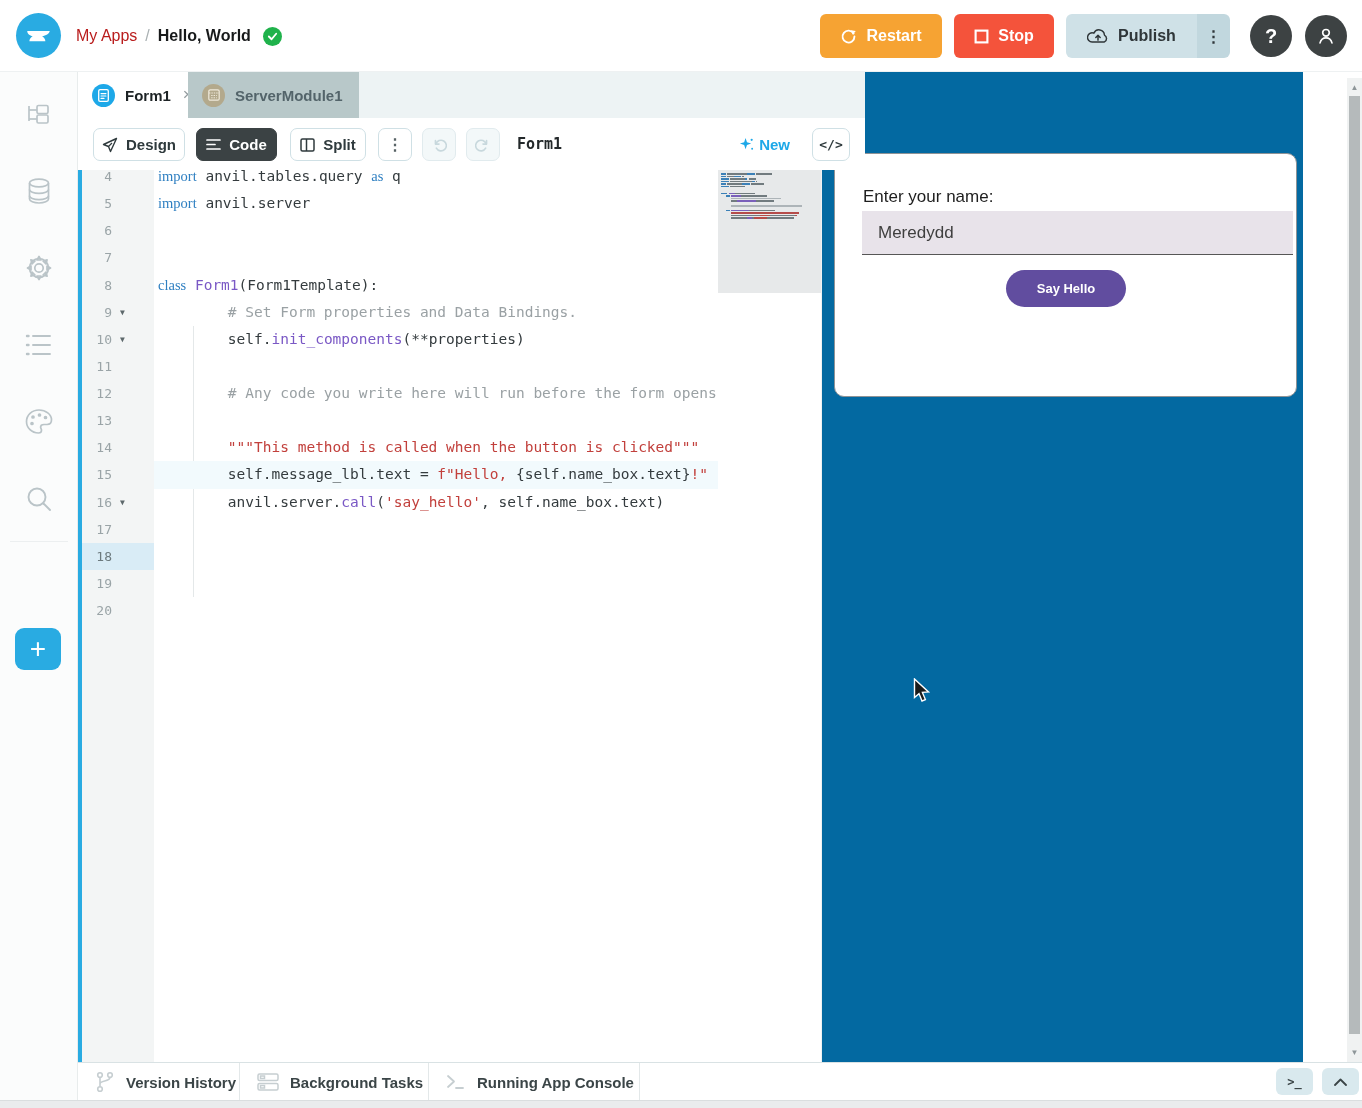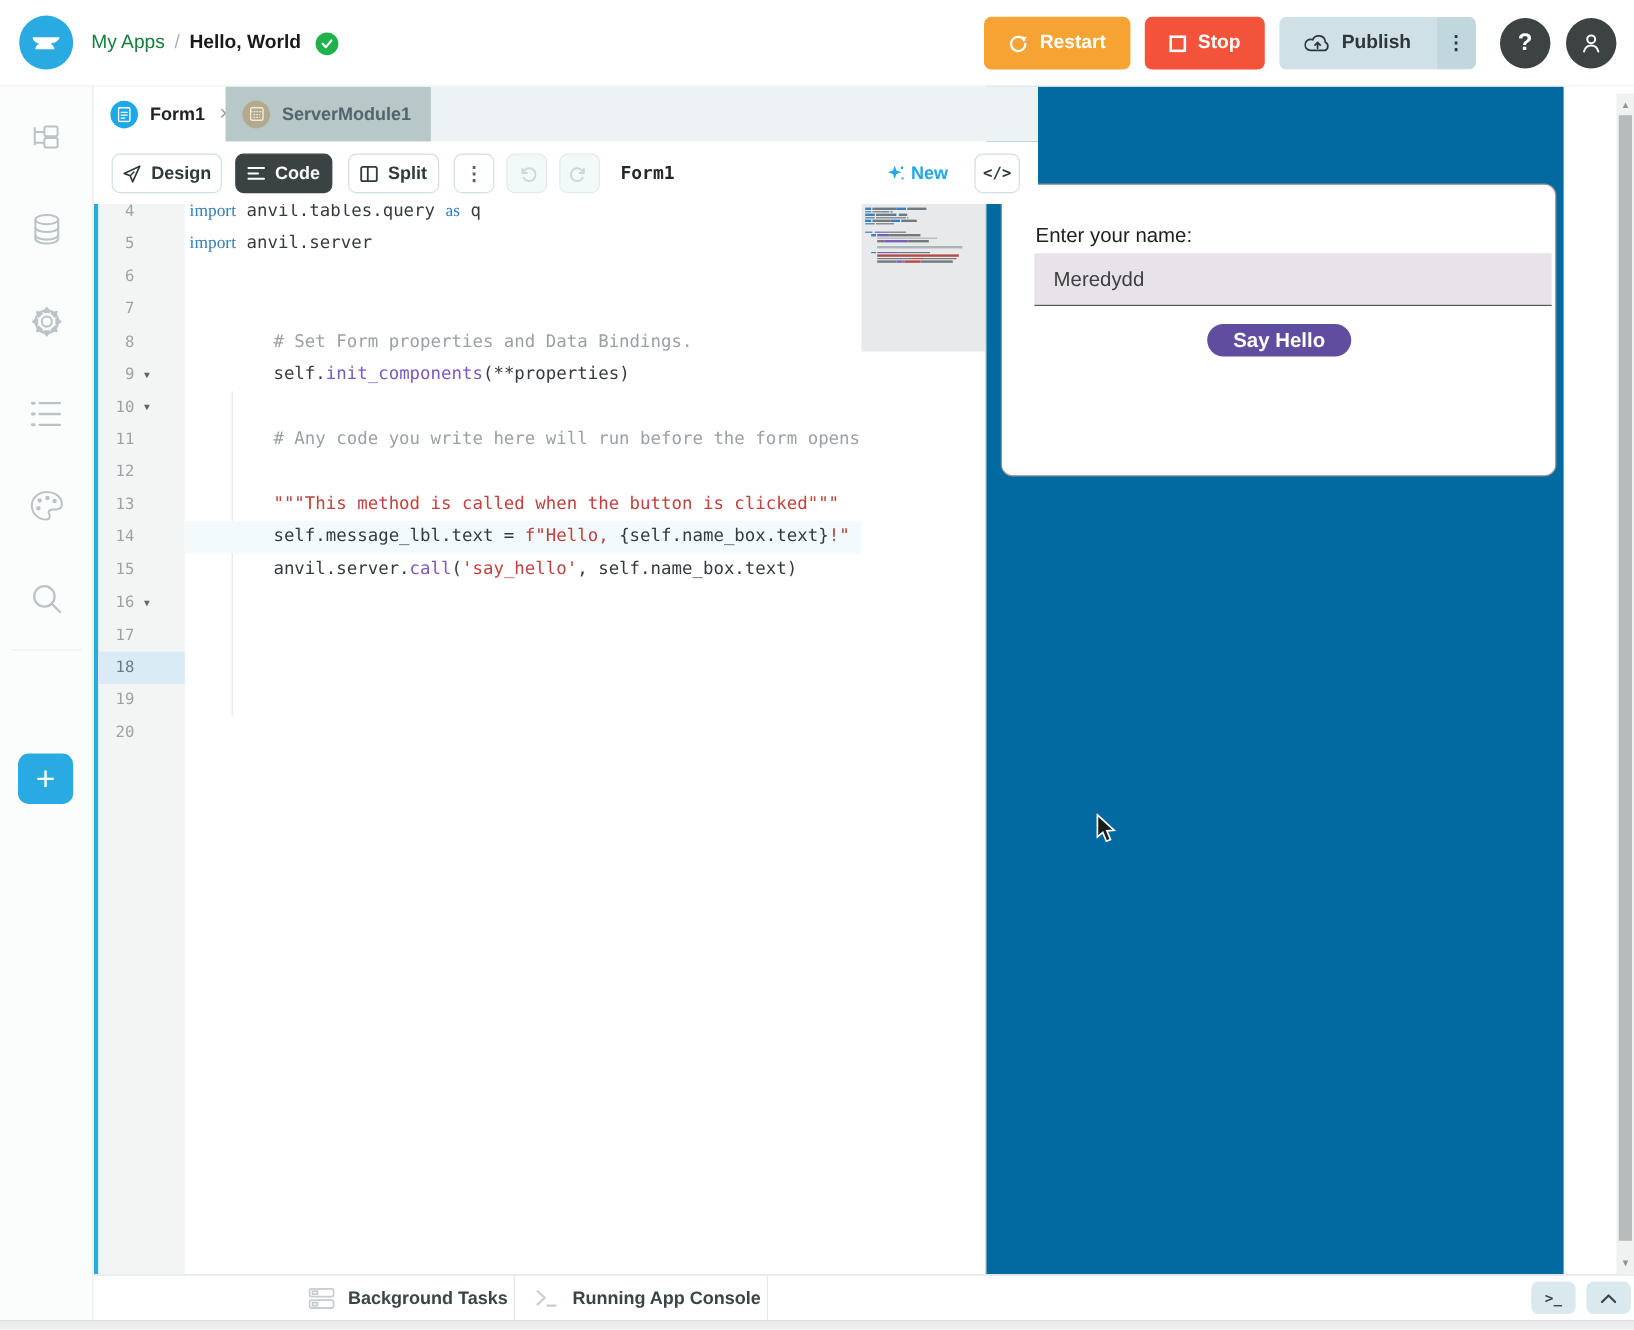--- a/index.html
+++ b/index.html
@@ -4,21 +4,21 @@
 <style>
   * { margin:0; padding:0; box-sizing:border-box; }
   html,body { width:1362px; height:1108px; overflow:hidden; }
   body { font-family:"Liberation Sans", sans-serif; background:#fff; }
   #root { position:relative; width:1362px; height:1108px; background:#fff; }
 
   
   .topbar { position:absolute; left:0; top:0; width:1362px; height:72px; background:#fff; border-bottom:1px solid #eef1f2; z-index:5; }
   .logo { position:absolute; left:16px; top:13px; width:45px; height:45px; border-radius:50%; background:#29abe2; display:flex; align-items:center; justify-content:center; }
   .breadcrumb { position:absolute; left:76px; top:0; height:72px; display:flex; align-items:center; font-size:16px; }
-  .bc-section { color:#15803d; }
+  .bc-section { color:#b91c1c; }
   .bc-sep { color:#aab1b3; margin:0 8px; }
   .bc-app { color:#17191a; font-weight:700; }
   .check-badge { margin-left:12px; width:19px; height:19px; border-radius:50%; background:#1fb24b; display:flex; align-items:center; justify-content:center; }
   .tb-btn { position:absolute; top:14px; height:44px; border:none; border-radius:6px; font-family:"Liberation Sans",sans-serif; font-size:16px; font-weight:700; display:flex; align-items:center; justify-content:center; gap:9px; cursor:pointer; }
   .btn-restart { left:820px; width:122px; background:#f6a333; color:#fff; }
   .btn-stop { left:954px; width:100px; background:#f4533b; color:#fff; }
   .publish-group { position:absolute; left:1066px; top:14px; height:44px; border-radius:6px; overflow:hidden; display:flex; }
   .btn-publish { width:131px; height:44px; border:none; background:#cfe1e7; color:#2f3639; font-size:16px; font-weight:700; display:flex; align-items:center; justify-content:center; gap:9px; cursor:pointer; }
   .btn-publish-more { width:33px; height:44px; border:none; background:#c1d7de; color:#2f3639; font-size:16px; font-weight:700; cursor:pointer; }
   .circle-btn { position:absolute; top:15px; width:42px; height:42px; border-radius:50%; background:#3d4243; color:#fff; border:none; font-size:20px; font-weight:700; display:flex; align-items:center; justify-content:center; cursor:pointer; }
@@ -85,21 +85,21 @@
   .mini-cm { background:#b9bfc2; }
   .mini-pl { background:#70797d; }
   .mini-viewport { position:absolute; left:0; top:0; width:132px; height:123px; background:rgba(120,132,136,0.18); }
 
   
   .rpanel { position:absolute; left:821px; top:72px; width:482px; height:990px; background:#0369a1; border-left:1px solid #eef1f2; z-index:2; }
   .expand-btn { position:absolute; left:4px; top:4px; width:33px; height:33px; background:#e3eef2; border:none; border-radius:7px; display:flex; align-items:center; justify-content:center; cursor:pointer; }
   .app-card { position:absolute; left:12px; top:81px; width:463px; height:244px; border:1px solid #8f9396; border-radius:10px; background:#fff; }
   .app-prompt { position:absolute; left:28px; top:33px; font-size:17px; color:#1e1e1e; }
   .app-input { position:absolute; left:27px; top:57px; width:431px; height:44px; background:#e8e3ea; border:none; border-bottom:1px solid #565656; font-family:"Liberation Sans",sans-serif; font-size:17px; color:#3f3f3f; padding:0 16px; }
-  .app-button { position:absolute; left:171px; top:116px; width:120px; height:27px; background:#614d9f; color:#fff; border:none; border-radius:22px; font-family:"Liberation Sans",sans-serif; font-size:17px; font-weight:700; cursor:pointer; }
+  .app-button { position:absolute; left:171px; top:116px; width:120px; height:37px; background:#614d9f; color:#fff; border:none; border-radius:22px; font-family:"Liberation Sans",sans-serif; font-size:13px; font-weight:700; cursor:pointer; }
 
   
   .vscroll { position:absolute; left:1347px; top:78px; width:15px; height:984px; background:#f0f2f2; z-index:3; }
   .vs-arrow { position:absolute; left:0; width:15px; height:15px; color:#8e9699; font-size:8px; display:flex; align-items:center; justify-content:center; cursor:pointer; }
   .vs-up { top:2px; } .vs-down { bottom:2px; }
   .vs-thumb { position:absolute; left:2px; top:18px; width:11px; height:938px; background:#b5babb; cursor:pointer; }
   .hscroll { position:absolute; left:0; top:1100px; width:1362px; height:8px; background:#eaeced; border-top:1px solid #dadedf; z-index:6; }
 
   
   .bottombar { position:absolute; left:78px; top:1062px; width:1284px; height:38px; background:#fff; border-top:1px solid #d9e2e4; z-index:5; }
@@ -317,20 +317,21 @@
         <div class="gutter-row active"><span class="line-num">18</span></div>
         <div class="gutter-row"><span class="line-num">19</span></div>
         <div class="gutter-row"><span class="line-num">20</span></div>
       </div>
     <div class="indent-guide"></div>
     <div class="code-rows">
         <div class="code-row"><span class="tk-kw">import</span><span class="tk-pl"> anvil.tables.query </span><span class="tk-kw">as</span><span class="tk-pl"> q</span></div>
         <div class="code-row"><span class="tk-kw">import</span><span class="tk-pl"> anvil.server</span></div>
         <div class="code-row">&nbsp;</div>
         <div class="code-row">&nbsp;</div>
+        <div class="code-row"><span class="tk-kw">class</span><span class="tk-pl"> </span><span class="tk-nm">Form1</span><span class="tk-pl">(Form1Template):</span></div>
         <div class="code-row"><span class="tk-cm">        # Set Form properties and Data Bindings.</span></div>
         <div class="code-row"><span class="tk-pl">        self.</span><span class="tk-nm">init_components</span><span class="tk-pl">(**properties)</span></div>
         <div class="code-row">&nbsp;</div>
         <div class="code-row"><span class="tk-cm">        # Any code you write here will run before the form opens.</span></div>
         <div class="code-row">&nbsp;</div>
         <div class="code-row"><span class="tk-st">        """This method is called when the button is clicked"""</span></div>
         <div class="code-row active"><span class="tk-pl">        self.message_lbl.text = </span><span class="tk-st">f"Hello, </span><span class="tk-pl">{self.name_box.text}</span><span class="tk-st">!"</span></div>
         <div class="code-row"><span class="tk-pl">        anvil.server.</span><span class="tk-nm">call</span><span class="tk-pl">(</span><span class="tk-st">'say_hello'</span><span class="tk-pl">, self.name_box.text)</span></div>
         <div class="code-row">&nbsp;</div>
       </div>
@@ -376,20 +377,29 @@
   </div>
 
   <div class="vscroll">
     <div class="vs-arrow vs-up">▲</div>
     <div class="vs-thumb"></div>
     <div class="vs-arrow vs-down">▼</div>
   </div>
   <div class="hscroll"></div>
 
   <div class="bottombar">
+    <div class="bb-tab bb-tab-1">
+      <svg width="20" height="22" viewBox="0 0 20 22" fill="none" stroke="#c6ced1" stroke-width="1.6">
+        <circle cx="5" cy="4" r="2.3"></circle>
+          <circle cx="15" cy="4" r="2.3"></circle>
+          <circle cx="5" cy="18" r="2.3"></circle>
+        <path d="M5 6.3 V15.7 M15 6.3 C15 11 5 9 5 13"></path>
+      </svg>
+      <span>Version History</span>
+    </div>
     <div class="bb-tab bb-tab-2">
       <svg width="22" height="20" viewBox="0 0 22 20" fill="none" stroke="#c6ced1" stroke-width="1.5">
         <rect x="1" y="2" width="20" height="6.5" rx="1.5"></rect>
           <rect x="1" y="11.5" width="20" height="6.5" rx="1.5"></rect>
         <rect x="3.5" y="4" width="4" height="2.5"></rect>
           <rect x="3.5" y="13.5" width="4" height="2.5"></rect>
       </svg>
       <span>Background Tasks</span>
     </div>
     <div class="bb-tab bb-tab-3">

